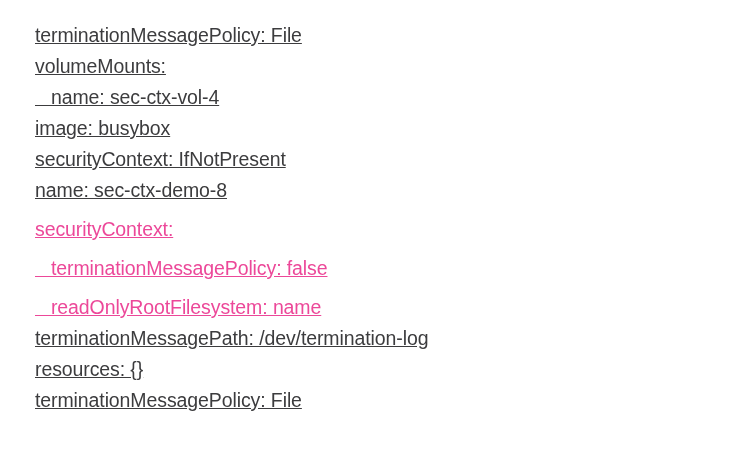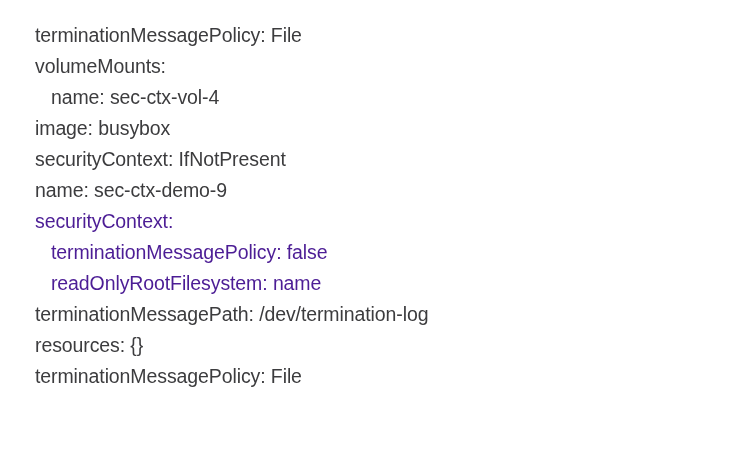--- a/index.html
+++ b/index.html
@@ -30,38 +30,40 @@
     height: 31px;
     line-height: 31px;
     font-size: 19.5px;
     letter-spacing: -0.1px;
     white-space: pre;
     color: #3c3c3e;
     padding-left: 35px;
     font-family: "Liberation Sans", "DejaVu Sans", sans-serif;
   }
   .code-line.highlight {
-    color: #4c1d95;
+    color: #ec4899;
+    margin-top: 8px;
   }
   .code-line .line-text {
     display: inline;
     white-space: pre;
+    text-decoration: underline;
   }
 </style>
 </head>
 <body>
 
 <div class="yaml-viewer">
   <div class="code-block">
       <div class="code-line"><span class="line-text">terminationMessagePolicy: File</span></div>
       <div class="code-line"><span class="line-text">volumeMounts:</span></div>
       <div class="code-line"><span class="line-text">   name: sec-ctx-vol-4</span></div>
       <div class="code-line"><span class="line-text">image: busybox</span></div>
       <div class="code-line"><span class="line-text">securityContext: IfNotPresent</span></div>
-      <div class="code-line"><span class="line-text">name: sec-ctx-demo-9</span></div>
+      <div class="code-line"><span class="line-text">name: sec-ctx-demo-8</span></div>
       <div class="code-line highlight"><span class="line-text">securityContext:</span></div>
       <div class="code-line highlight"><span class="line-text">   terminationMessagePolicy: false</span></div>
       <div class="code-line highlight"><span class="line-text">   readOnlyRootFilesystem: name</span></div>
       <div class="code-line"><span class="line-text">terminationMessagePath: /dev/termination-log</span></div>
       <div class="code-line"><span class="line-text">resources: {}</span></div>
       <div class="code-line"><span class="line-text">terminationMessagePolicy: File</span></div>
     </div>
 </div>
 
 </body></html>

